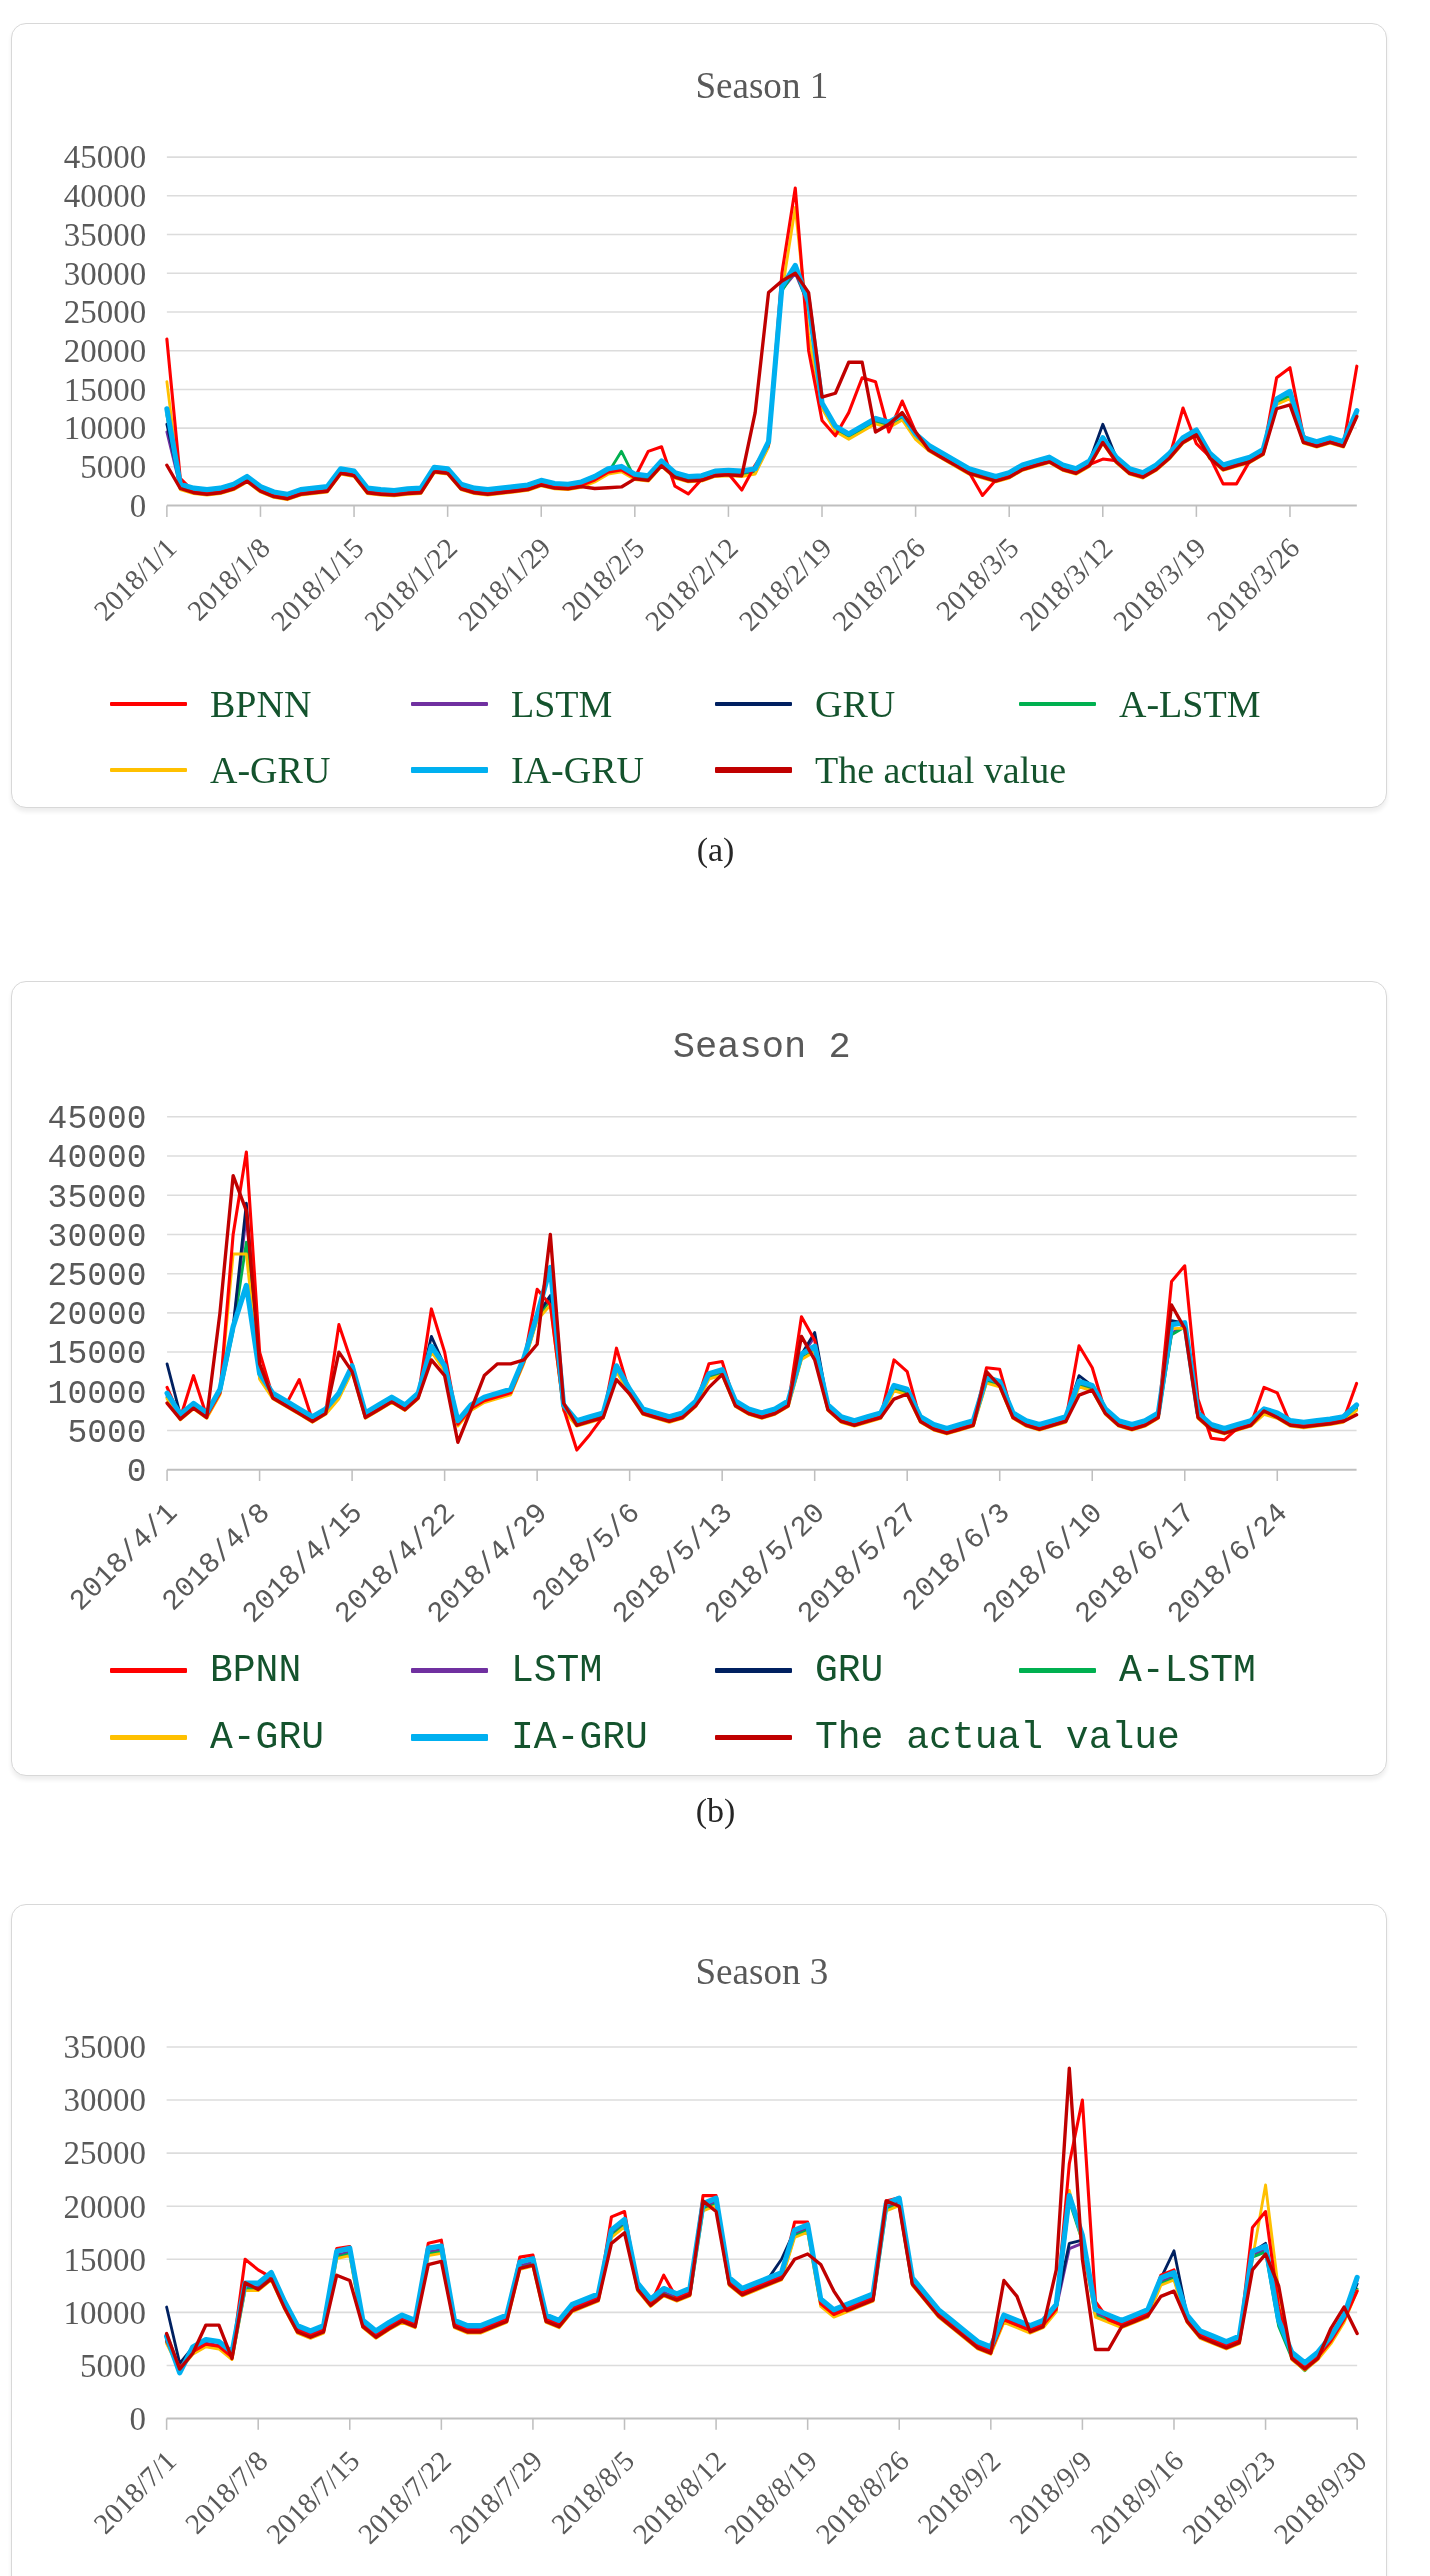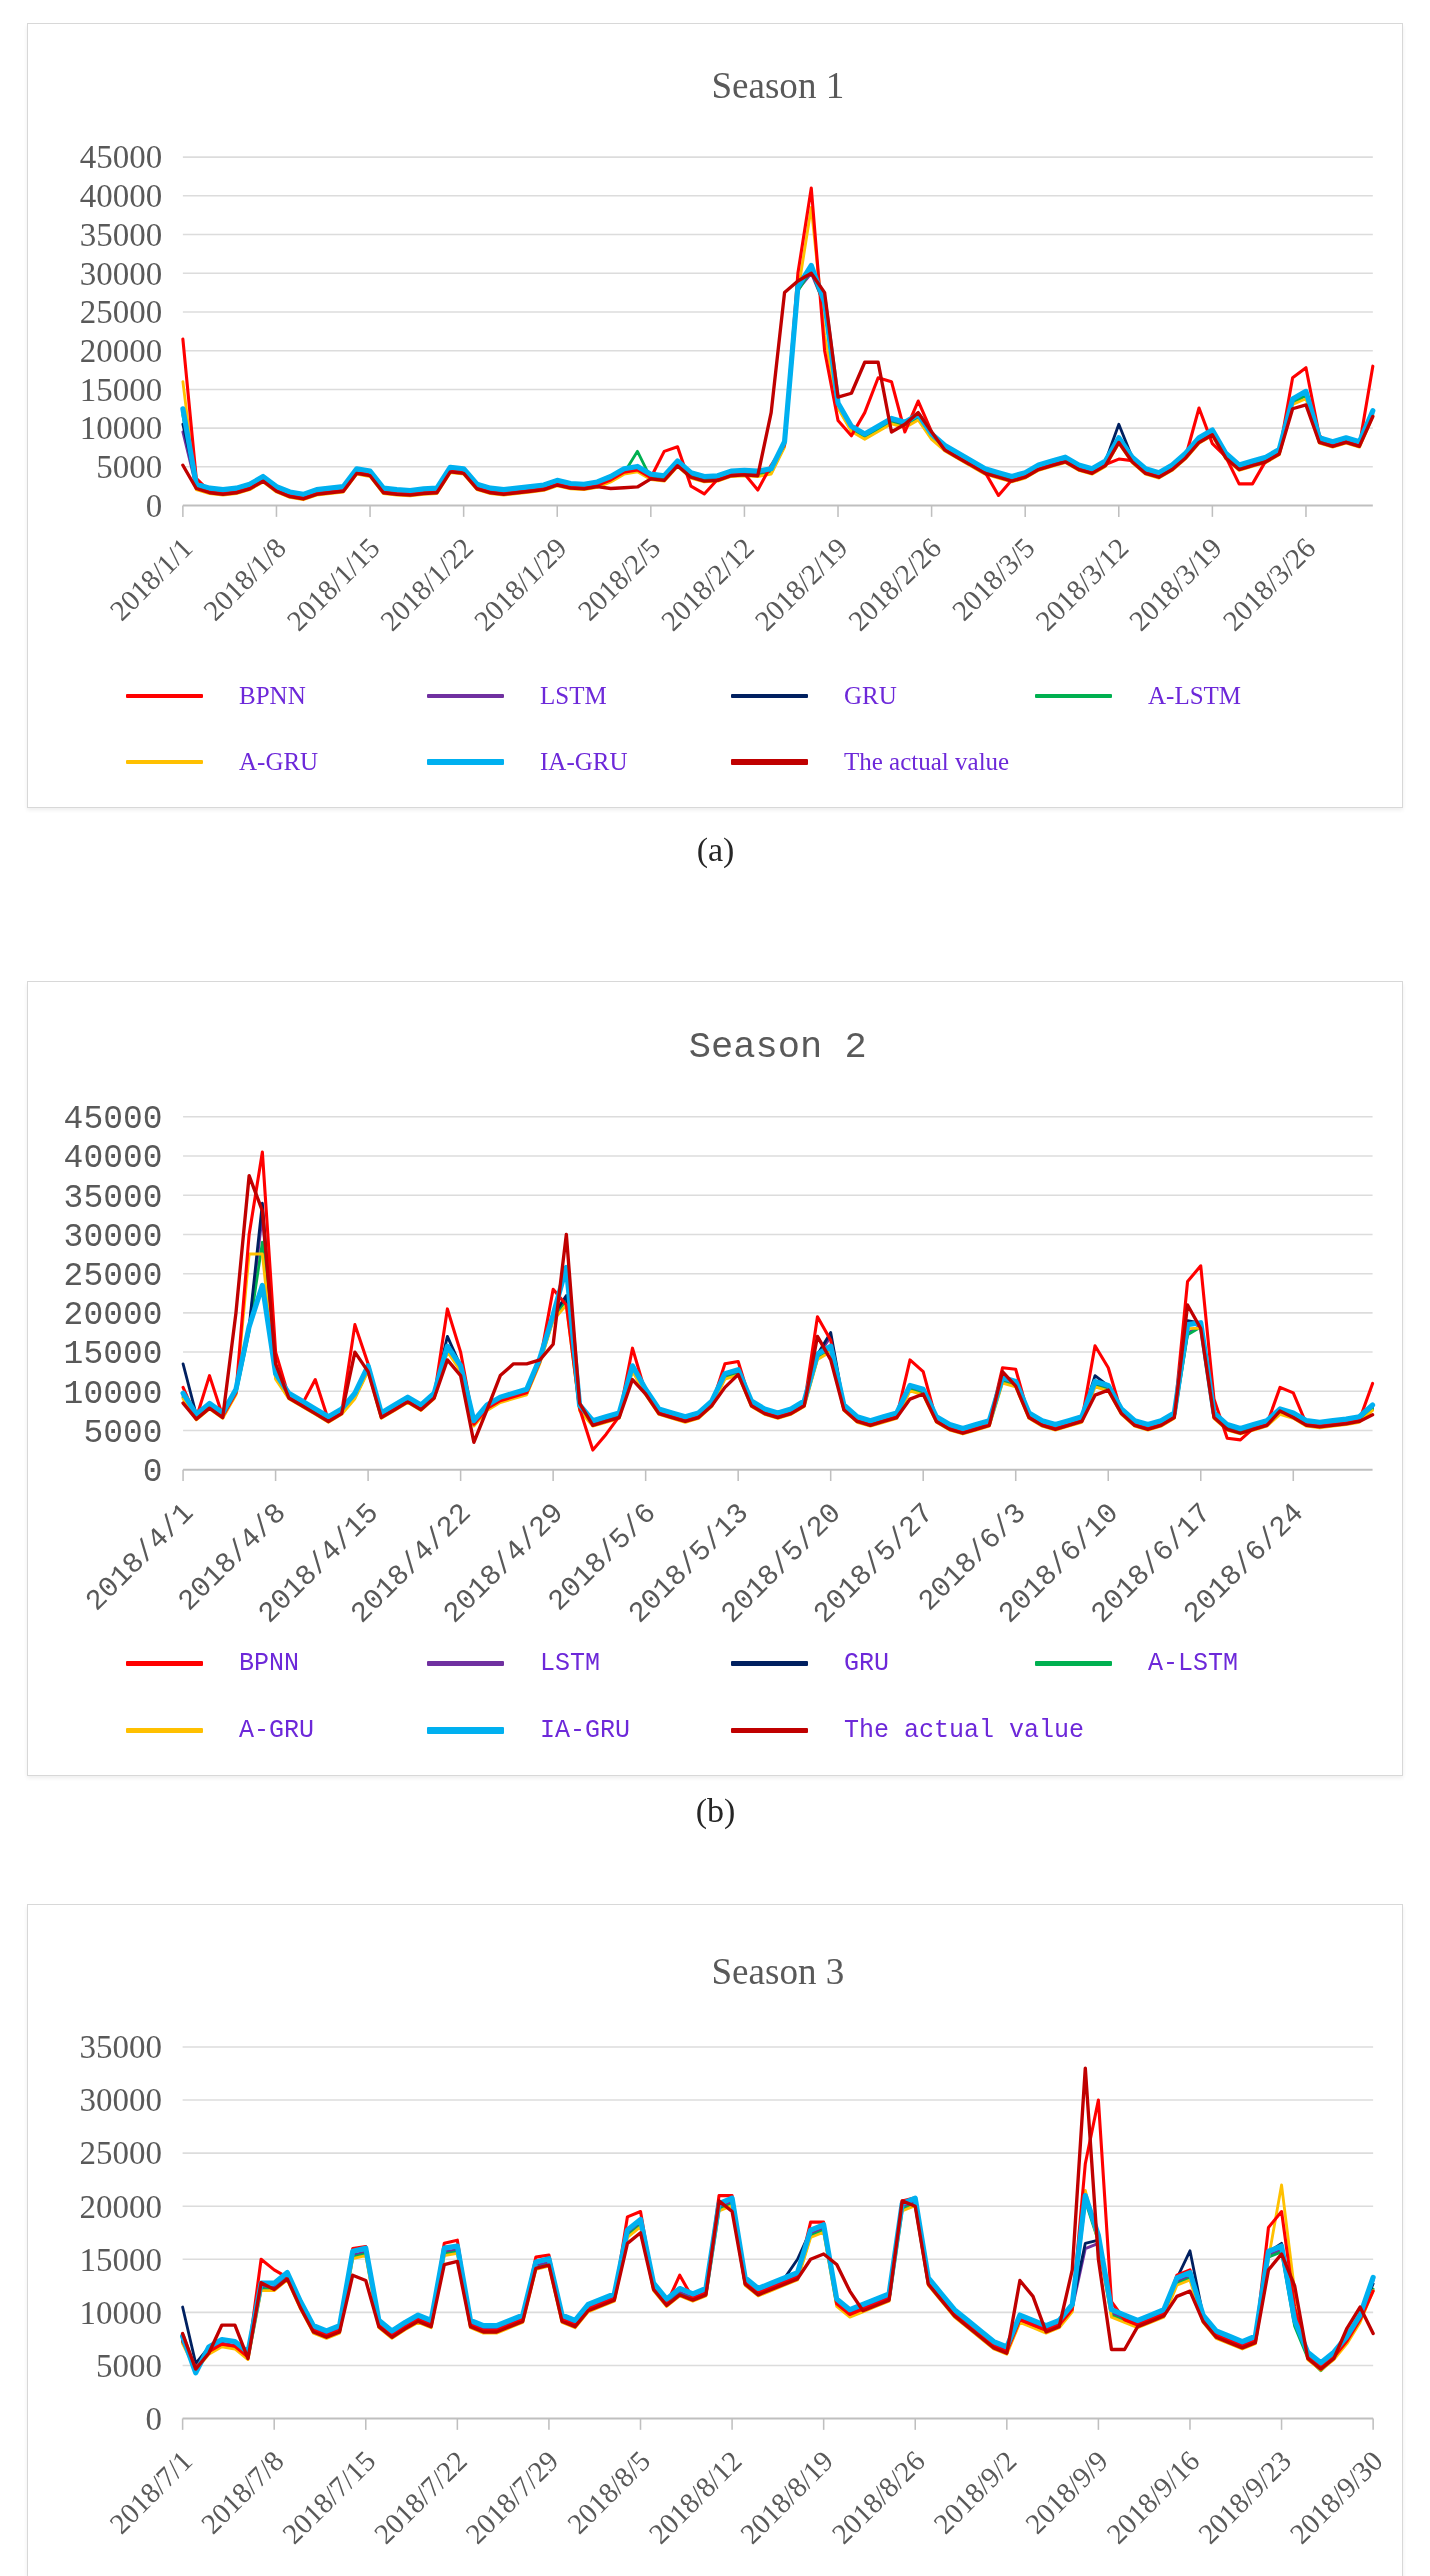--- a/index.html
+++ b/index.html
@@ -5,35 +5,35 @@
   html,body{margin:0;padding:0;}
   body{
     position:relative;
     width:1431px;height:2841px;
     background:#ffffff;
     font-family:"Liberation Serif","DejaVu Serif",serif;
     overflow:hidden;
   }
   .panel{
     position:absolute;
-    left:27px;width:1374px;
+    left:11px;width:1374px;
     background:#ffffff;
     border:1.5px solid #d8d8d8;
-    border-radius:0;
+    border-radius:15px;
     box-shadow:0 3.1px 4.1px rgba(0,0,0,.07);
     text-align:right;
   }
   .panel svg{position:absolute;left:0;top:0;}
   svg text{fill:#595959;}
   .ctitle{font-size:72px;}
   .ylab{font-size:64px;}
   .xlab{font-size:56px;}
   .lg-item{position:absolute;display:flex;align-items:center;}
   .lg-swatch{width:77px;border-radius:1px;flex:0 0 auto;}
-  .lg-label{font-size:25px;color:#6d28d9;margin-left:36px;white-space:nowrap;}
+  .lg-label{font-size:38px;color:#14532d;margin-left:23px;white-space:nowrap;}
   .caption{
     position:absolute;left:0;width:100%;
     text-align:center;font-size:34px;color:#262626;
   }
   #cap-a{top:831px;}
   #cap-b{top:1792px;}
 </style>
 </head>
 <body>
 

